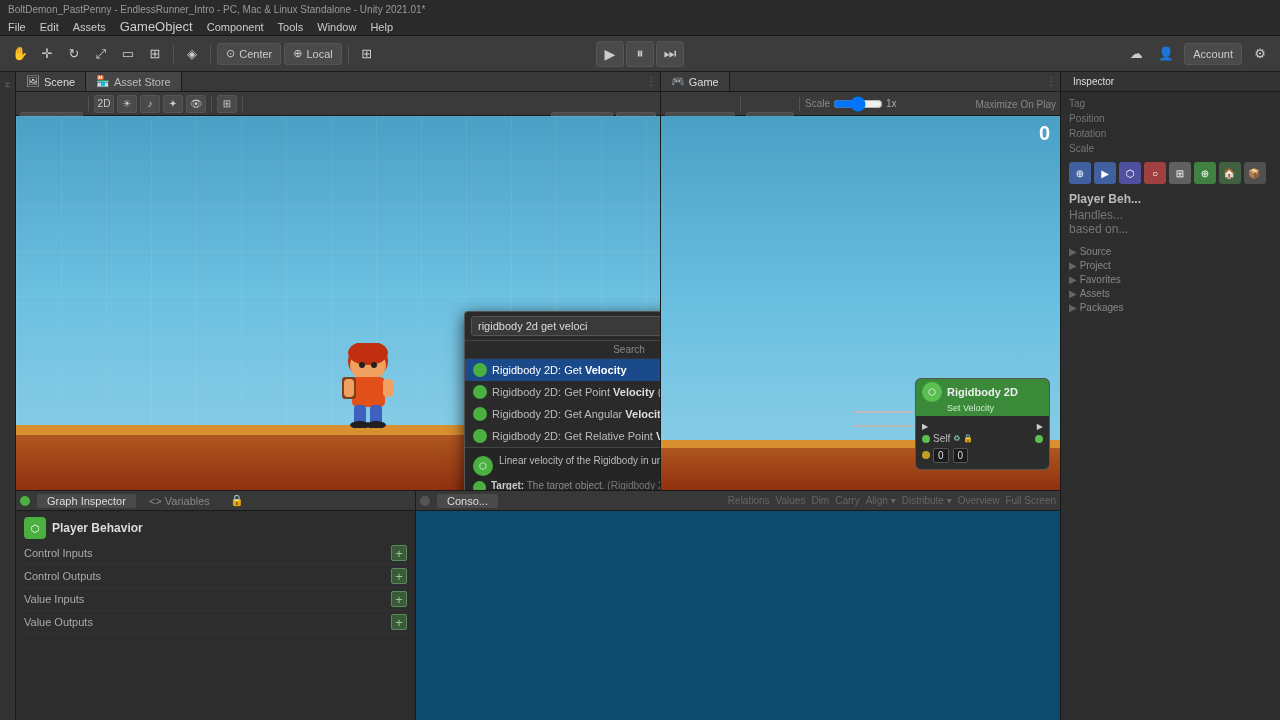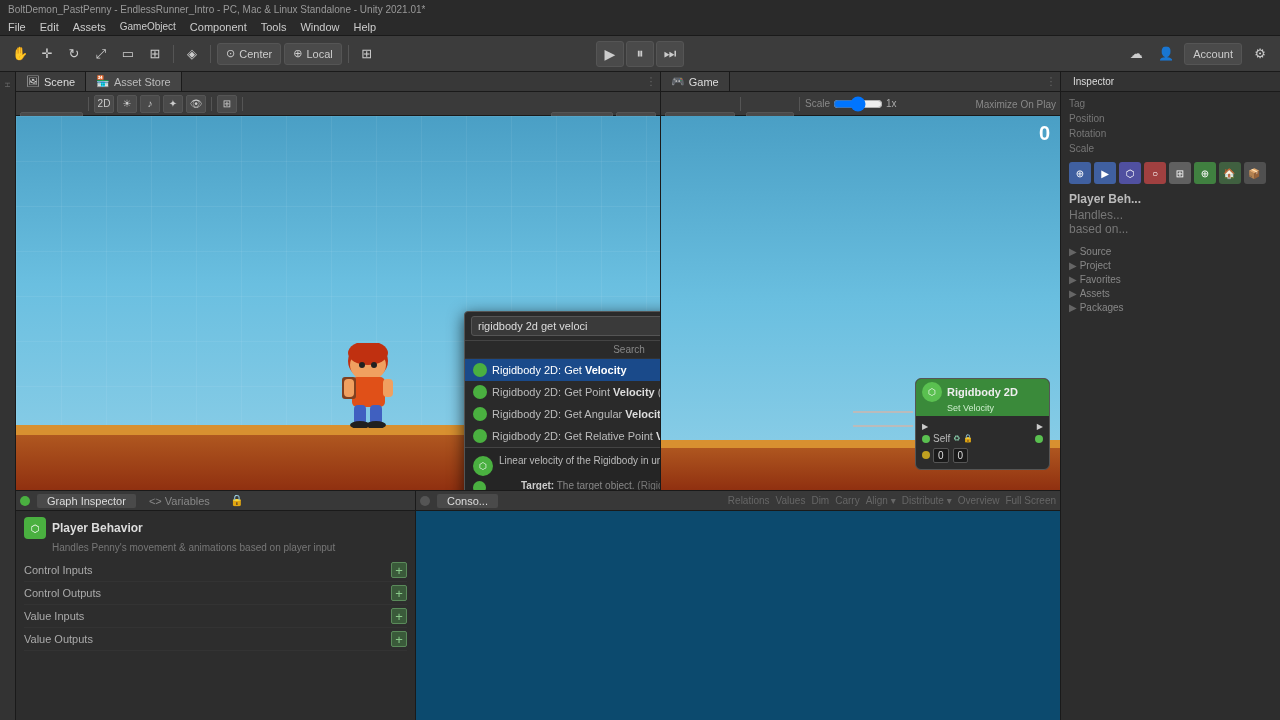--- a/index.html
+++ b/index.html
@@ -351,21 +351,21 @@
 <div id="app">
 
   <div id="top-menu">
     <span style="color:#999; font-size:10px; white-space:nowrap; overflow:hidden;">BoltDemon_PastPenny - EndlessRunner_Intro - PC, Mac &amp; Linux Standalone - Unity 2021.01*</span>
   </div>
 
   <div style="height:18px; background:#2a2a2a; display:flex; align-items:center; gap:14px; padding:0 8px; flex-shrink:0; border-bottom:1px solid #1a1a1a;">
     <span style="font-size:11px; color:#ccc; cursor:pointer;">File</span>
     <span style="font-size:11px; color:#ccc; cursor:pointer;">Edit</span>
     <span style="font-size:11px; color:#ccc; cursor:pointer;">Assets</span>
-    <span style="font-size:10px; color:#ccc; cursor:pointer;">GameObject</span>
+    <span style="font-size:13px; color:#ccc; cursor:pointer;">GameObject</span>
     <span style="font-size:11px; color:#ccc; cursor:pointer;">Component</span>
     <span style="font-size:11px; color:#ccc; cursor:pointer;">Tools</span>
     <span style="font-size:11px; color:#ccc; cursor:pointer;">Window</span>
     <span style="font-size:11px; color:#ccc; cursor:pointer;">Help</span>
   </div>
 
   <div id="main-toolbar">
 
     <button class="tb-btn" title="Hand">✋</button>
     <button class="tb-btn" title="Move">✛</button>
@@ -517,21 +517,21 @@
 
               <div style="border-top:1px solid #444;padding:6px 8px;background:#252525;">
                 <div style="display:flex;align-items:flex-start;gap:6px;margin-bottom:4px;">
                   <div style="width:20px;height:20px;background:#4ab040;border-radius:50%;flex-shrink:0;margin-top:2px;display:flex;align-items:center;justify-content:center;font-size:9px;color:#fff;">⬡</div>
                   <span style="font-size:10px;color:#bbb;line-height:1.4;">Linear velocity of the Rigidbody in units per second.</span>
                 </div>
                 <div style="margin-top:2px;">
                   <div style="display:flex;align-items:flex-start;gap:5px;margin-bottom:3px;">
                     <div style="width:13px;height:13px;background:#4ab040;border-radius:50%;flex-shrink:0;margin-top:1px;"></div>
                     <span style="font-size:10px;color:#888;">
-                      <span style="color:#ccc;font-weight:bold;margin-left:30px;">Target:</span> The target object. <span style="color:#777;">(Rigidbody 2D Input)</span>
+                      <span style="color:#ccc;font-weight:bold;">Target:</span> The target object. <span style="color:#777;">(Rigidbody 2D Input)</span>
                     </span>
                   </div>
 
                 </div>
               </div>
             </div>
 
           </div>
 
         </div>
@@ -642,21 +642,20 @@
             <div class="graph-tab active">Graph Inspector</div>
             <div class="graph-tab">&lt;&gt; Variables</div>
             <div style="margin-left:6px;width:16px;height:16px;cursor:pointer;color:#666;display:flex;align-items:center;justify-content:center;">🔒</div>
           </div>
 
           <div class="gi-content">
             <div class="gi-component-header">
               <div class="gi-comp-icon">⬡</div>
               <span class="gi-comp-name">Player Behavior</span>
             </div>
-            <div class="gi-comp-sub">Handles Penny's movement &amp; animations based on player input</div>
 
             <div class="gi-section">
               <span class="gi-sec-label">Control Inputs</span>
               <div class="gi-add-btn">+</div>
             </div>
             <div class="gi-section">
               <span class="gi-sec-label">Control Outputs</span>
               <div class="gi-add-btn">+</div>
             </div>
             <div class="gi-section">

